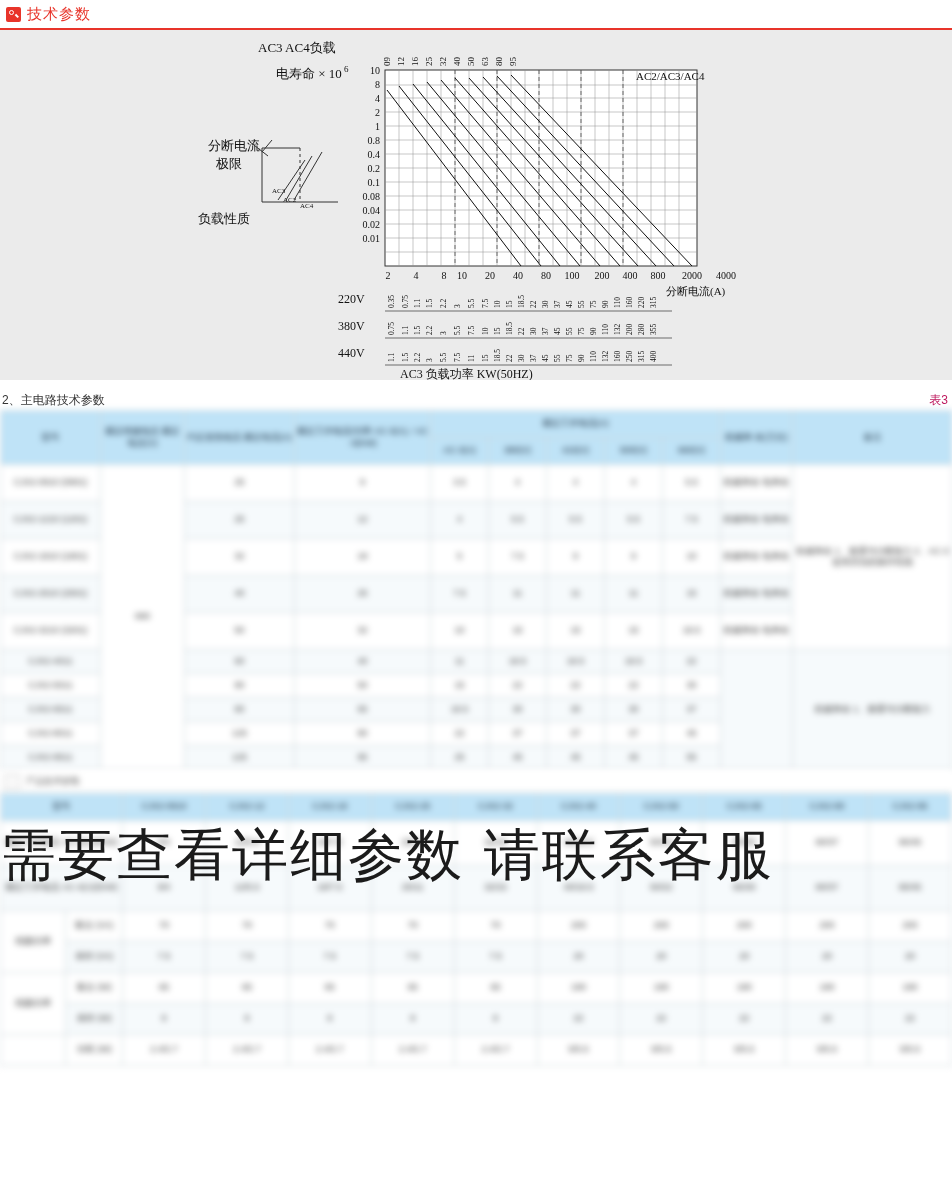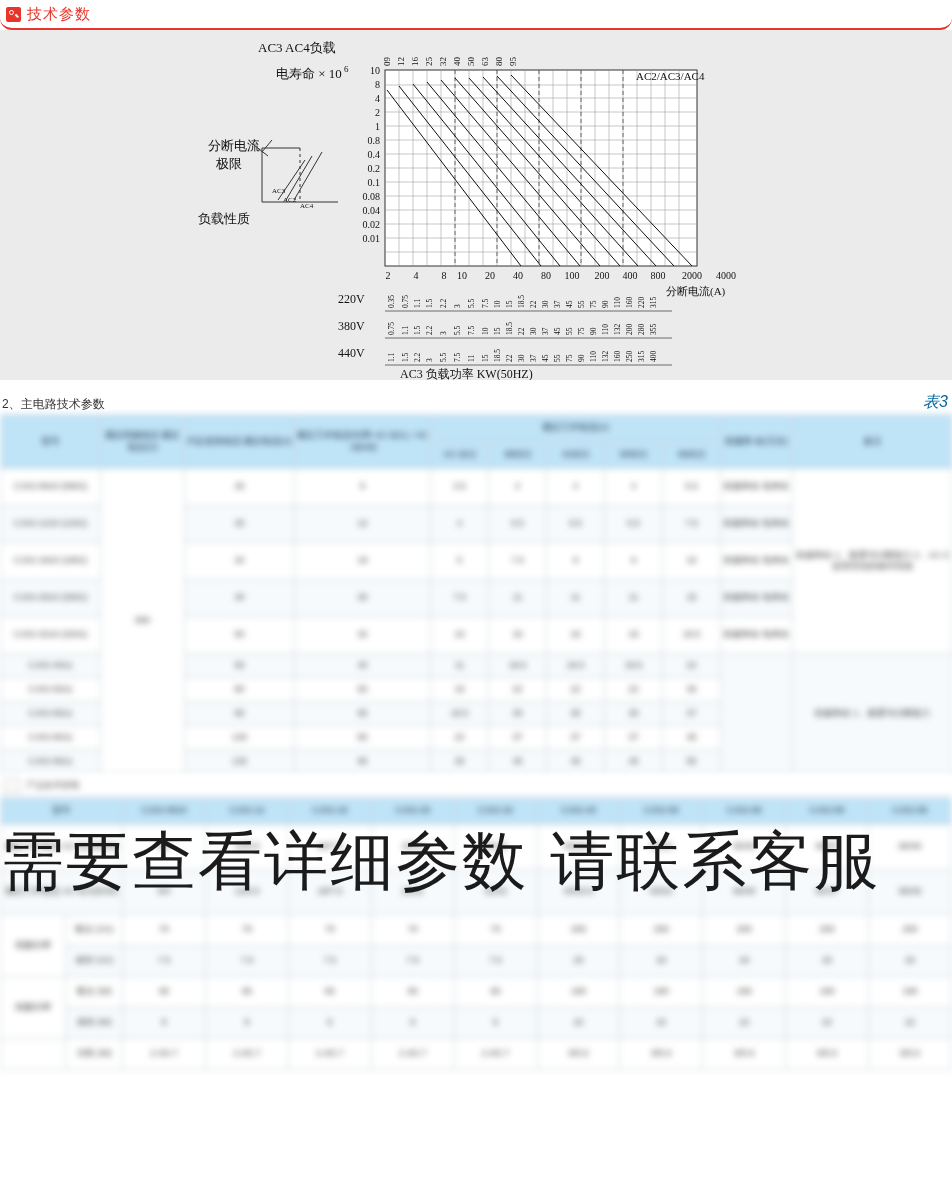--- a/index.html
+++ b/index.html
@@ -22,21 +22,20 @@
 
   
   .header {
     position: relative;
     height: 30px;
     border-bottom: 2px solid #e8342a;
     display: flex;
     align-items: center;
     padding-left: 6px;
     box-sizing: border-box;
-    border-radius: 12px;
   }
   .header .h-icon {
     width: 15px;
     height: 15px;
     background: #e8342a;
     border-radius: 2px;
     position: relative;
     margin-right: 6px;
     flex: 0 0 auto;
   }
@@ -76,23 +75,22 @@
   }
   .sec-title-row {
     display: flex;
     justify-content: space-between;
     align-items: flex-end;
     padding: 12px 4px 1px 2px;
     font-size: 12px;
     color: #333;
   }
   .sec-title-row .right {
-    font-size: 16px;
-    color: #0369a1;
-    font-style: italic;
+    font-size: 12px;
+    color: #be185d;
   }
 
   
   .figure {
     position: relative;
     width: 952px;
     height: 350px;
     background: #ebebeb;
     overflow: hidden;
   }
@@ -137,21 +135,21 @@
   }
   .t1 tbody td { height: 32px; }
   .t1 tbody tr.short td { height: 19px; }
 
   
   .overlay-msg {
     position: absolute;
     left: 0;
     width: 762px;
     text-align: center;
-    font-size: 64px;
+    font-size: 56px;
     color: #1b1b1b;
     letter-spacing: 2px;
     font-family: "DejaVu Sans", "Liberation Sans", sans-serif;
     white-space: nowrap;
   }
 
   
   .t2 { font-size: 8px; }
   .t2 thead th { height: 20px; }
   .t2 tbody td { height: 26px; }

